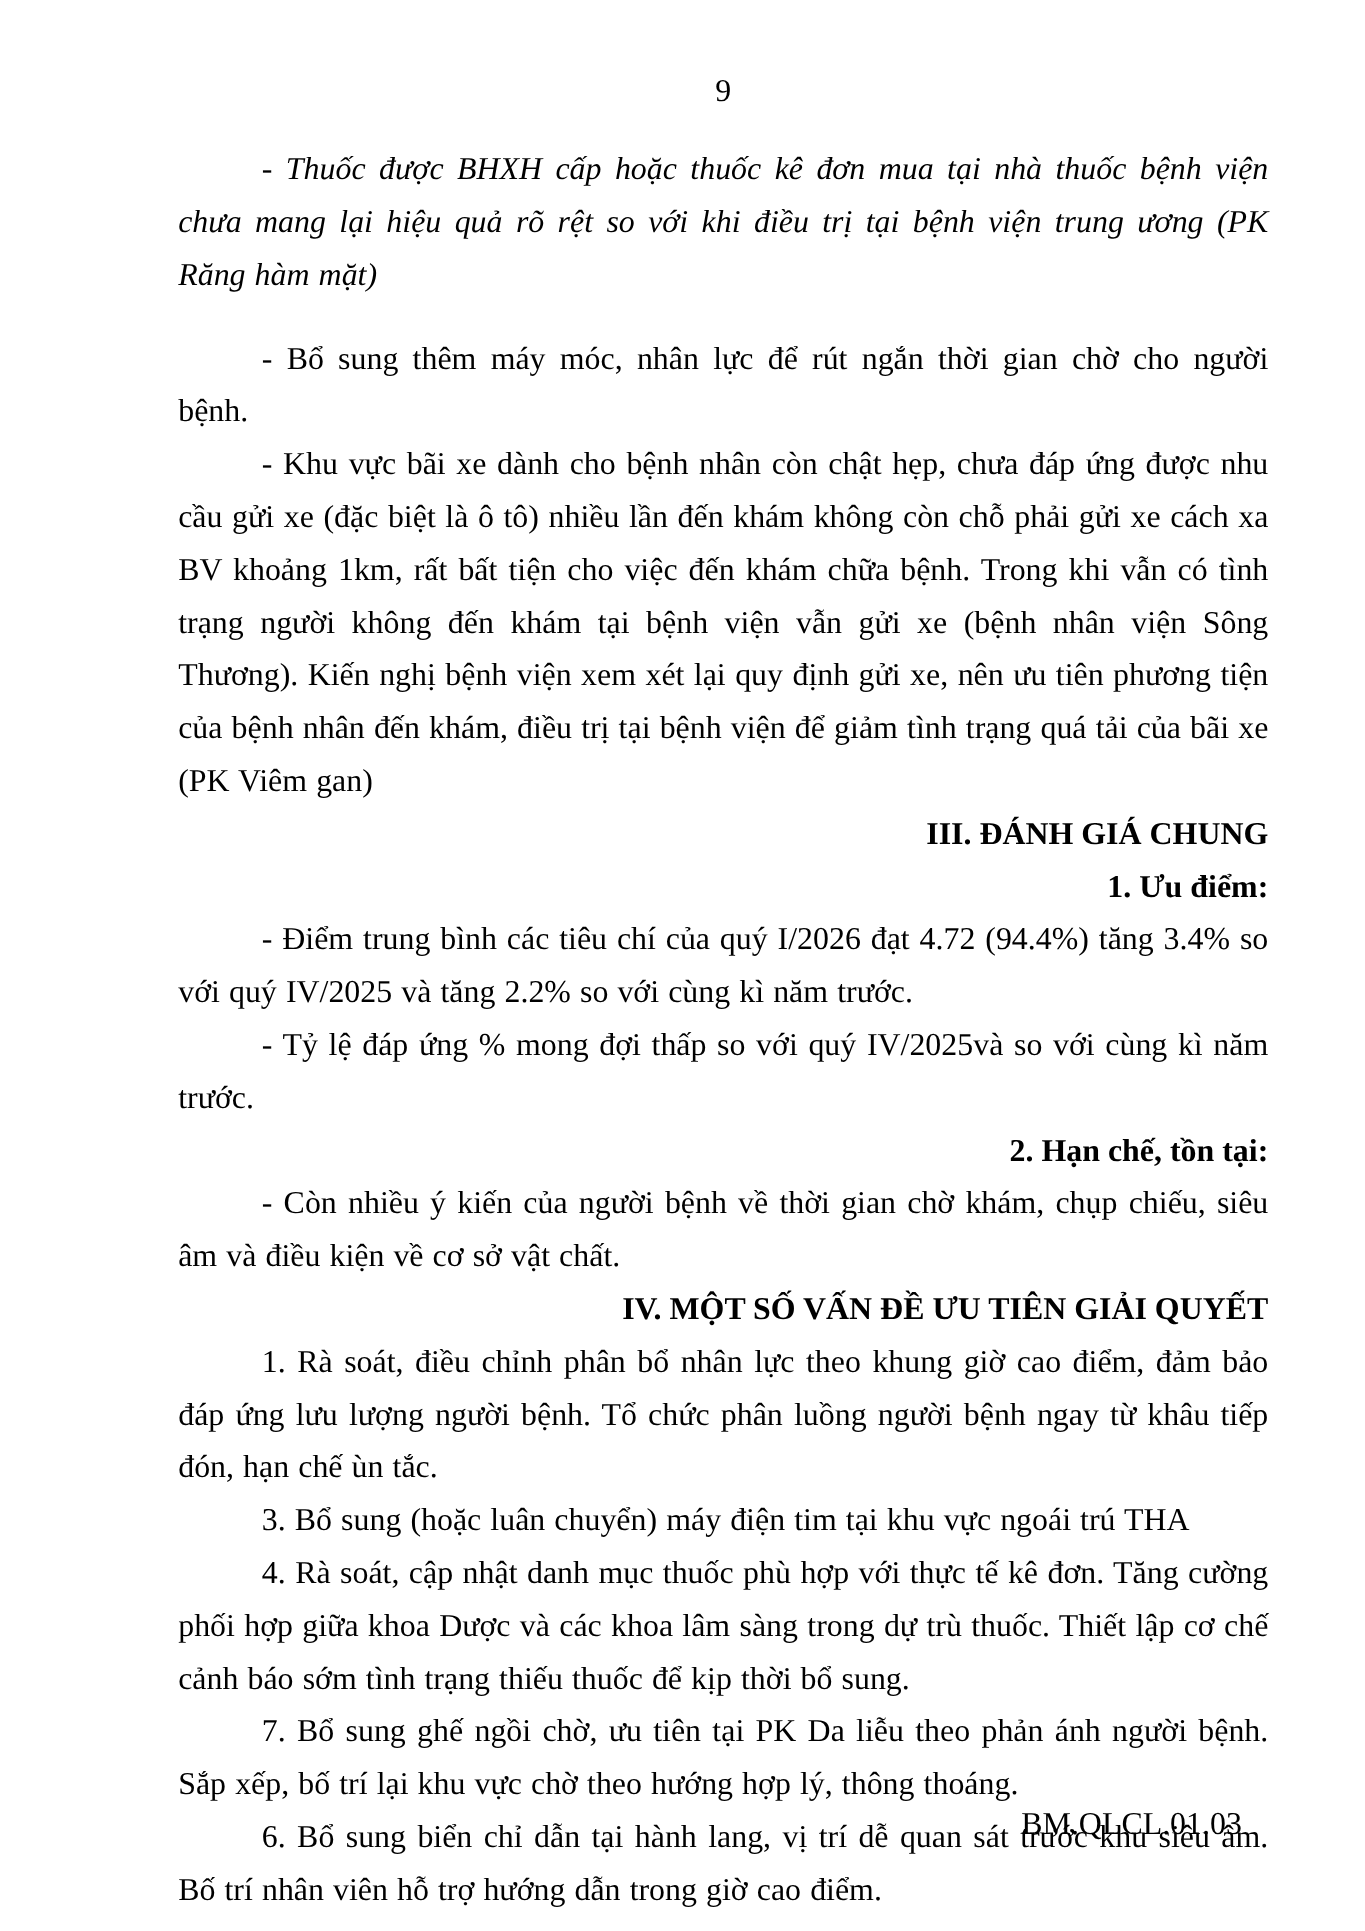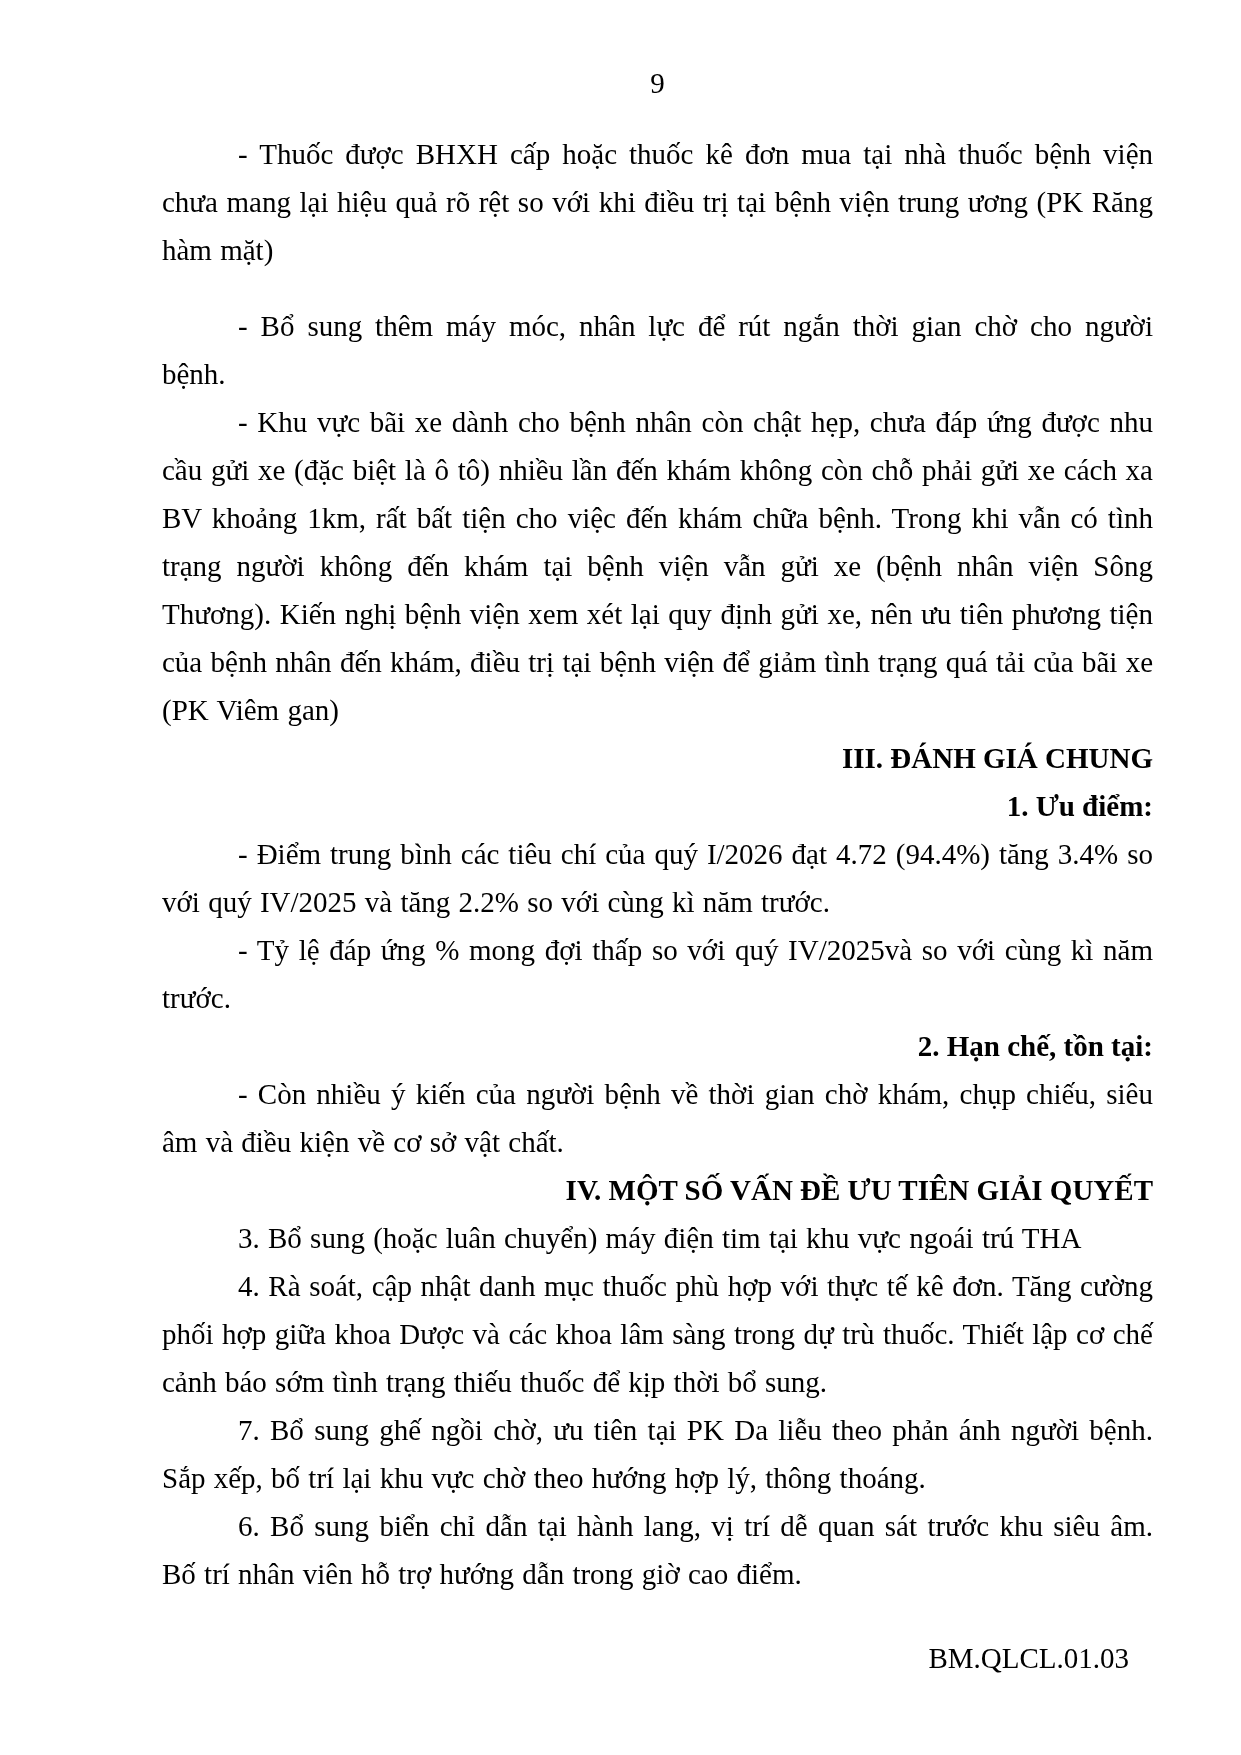--- a/index.html
+++ b/index.html
@@ -32,20 +32,21 @@
     text-align: justify;
     text-indent: 76px;
     margin: 0;
     word-spacing: 1px;
   }
   .para.first {
     margin-top: 26px;
   }
   .para.gap-after {
     margin-bottom: 28px;
+    font-style: italic;
   }
   .heading {
     font-size: 29px;
     line-height: 48px;
     font-weight: bold;
     margin: 0 0 0 76px;
     text-align: right;
   }
   .footer-code {
     position: absolute;
@@ -71,19 +72,20 @@
 
   <p class="para">- Điểm trung bình các tiêu chí của quý I/2026 đạt 4.72 (94.4%) tăng 3.4% so với quý IV/2025 và tăng 2.2% so với cùng kì năm trước.</p>
   <p class="para">- Tỷ lệ đáp ứng % mong đợi thấp so với quý IV/2025và so với cùng kì năm trước.</p>
 
   <h4 class="heading">2. Hạn chế, tồn tại:</h4>
 
   <p class="para">- Còn nhiều  ý kiến của người bệnh về thời gian chờ khám, chụp chiếu, siêu âm và điều kiện về cơ sở vật chất.</p>
 
   <h3 class="heading">IV. MỘT SỐ VẤN ĐỀ ƯU TIÊN GIẢI QUYẾT</h3>
 
+  <p class="para">1. Rà soát, điều chỉnh phân bổ nhân lực theo khung giờ cao điểm, đảm bảo đáp ứng lưu lượng người bệnh. Tổ chức phân luồng người bệnh ngay từ khâu tiếp đón, hạn chế ùn tắc.</p>
   <p class="para">3. Bổ sung (hoặc luân chuyển) máy điện tim tại khu vực ngoái trú THA</p>
   <p class="para">4. Rà soát, cập nhật danh mục thuốc phù hợp với thực tế kê đơn. Tăng cường phối hợp giữa khoa Dược và các khoa lâm sàng trong dự trù thuốc. Thiết lập cơ chế cảnh báo sớm tình trạng thiếu thuốc để kịp thời bổ sung.</p>
   <p class="para">7. Bổ sung ghế ngồi chờ, ưu tiên tại PK Da liễu theo phản ánh người bệnh. Sắp xếp, bố trí lại khu vực chờ theo hướng hợp lý, thông thoáng.</p>
   <p class="para">6. Bổ sung biển chỉ dẫn tại hành lang, vị trí dễ quan sát trước khu siêu âm. Bố trí nhân viên hỗ trợ hướng dẫn trong giờ cao điểm.</p>
 </div>
 
 <div class="footer-code">BM.QLCL.01.03</div>
 
 </body></html>

